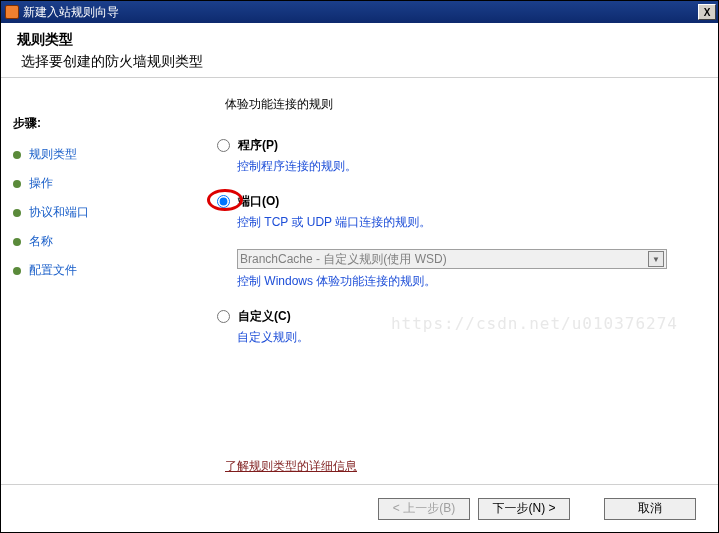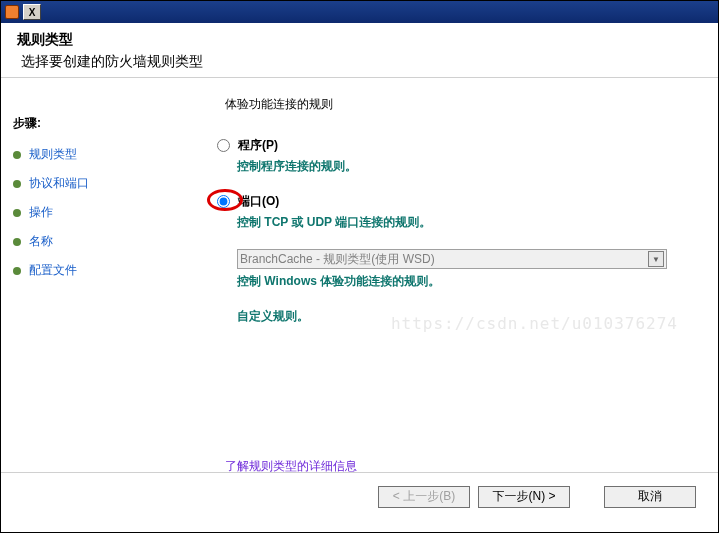--- a/index.html
+++ b/index.html
@@ -17,61 +17,62 @@
 .steps-label { font-weight: bold; margin-bottom: 14px; margin-top: 23px; }
 .step { display: flex; align-items: center; margin-bottom: 12px; font-size: 12px; }
 .step-dot { width: 8px; height: 8px; border-radius: 50%; background: #5a8a3a; margin-right: 8px; flex-shrink: 0; }
 .step-link { color: #1a5fc9; text-decoration: none; }
 .content { flex: 1; padding: 18px 36px 0 36px; position: relative; }
 .content-label { margin-bottom: 24px; }
 .radio-group { margin-left: -8px; }
 .radio-row { display: flex; align-items: flex-start; margin-bottom: 4px; position: relative; }
 .radio { margin: 2px 8px 0 0; }
 .radio-label { font-weight: bold; }
-.radio-desc { margin-left: 20px; margin-bottom: 18px; color: #0f766e; font-weight: bold; }
+.radio-desc { margin-left: 20px; margin-bottom: 18px; color: #1d4ed8; }
 .highlight-circle { position: absolute; width: 36px; height: 22px; border: 3px solid #d00; border-radius: 50%; left: -10px; top: -4px; pointer-events: none; }
 .dropdown { margin-left: 20px; width: 430px; height: 20px; background: #f0f0f0; border: 1px solid #a0a0a0; color: #808080; font-size: 12px; padding: 1px 2px; display: flex; align-items: center; justify-content: space-between; margin-bottom: 4px; }
 .dropdown-btn { width: 16px; height: 16px; background: #e8e8e8; border: 1px solid #808080; display: flex; align-items: center; justify-content: center; font-size: 8px; color: #606060; }
 .watermark { position: absolute; right: 40px; top: 236px; color: #e8e8e8; font-size: 16px; font-family: monospace; letter-spacing: 1px; }
-.learn-link { color: #6d28d9; position: absolute; bottom: 14px; left: 36px; cursor: pointer; }
-.footer { position: absolute; bottom: 12px; left: 0; right: 0; height: 48px; border-top: 1px solid #d0d0d0; display: flex; align-items: center; justify-content: flex-end; padding: 0 22px; gap: 8px; background: #fff; }
+.learn-link { color: #7f1d1d; text-decoration: underline; position: absolute; bottom: 14px; left: 36px; cursor: pointer; }
+.footer { position: absolute; bottom: 0; left: 0; right: 0; height: 48px; border-top: 1px solid #d0d0d0; display: flex; align-items: center; justify-content: flex-end; padding: 0 22px; gap: 8px; background: #fff; }
 .btn { min-width: 92px; height: 22px; background: #efefef; border: 1px solid #707070; font-size: 12px; cursor: default; display: flex; align-items: center; justify-content: center; padding: 0 8px; }
 .btn.disabled { color: #a0a0a0; }
 .btn-gap { width: 18px; }
 </style>
 </head>
 <body>
 
 <div class="window">
 
   <div class="titlebar">
     <div class="titlebar-icon"></div>
+    <div class="titlebar-title">新建入站规则向导</div>
     <div class="titlebar-close">X</div>
   </div>
 
   <div class="header">
     <div class="header-title">规则类型</div>
     <div class="header-sub">选择要创建的防火墙规则类型</div>
   </div>
 
   <div class="body">
 
     <div class="sidebar">
       <div class="steps-label">步骤:</div>
       <div class="step">
         <div class="step-dot"></div>
         <span class="step-link">规则类型</span>
       </div>
       <div class="step">
         <div class="step-dot"></div>
-        <span class="step-link">协议和端口</span>
+        <span class="step-link">操作</span>
       </div>
       <div class="step">
         <div class="step-dot"></div>
-        <span class="step-link">操作</span>
+        <span class="step-link">协议和端口</span>
       </div>
       <div class="step">
         <div class="step-dot"></div>
         <span class="step-link">名称</span>
       </div>
       <div class="step">
         <div class="step-dot"></div>
         <span class="step-link">配置文件</span>
       </div>
     </div>
@@ -88,25 +89,29 @@
         <div class="radio-desc">控制程序连接的规则。</div>
 
         <div class="radio-row">
           <div class="highlight-circle"></div>
           <input type="radio" name="rt" class="radio" checked="" style="">
           <span class="radio-label">端口(O)</span>
         </div>
         <div class="radio-desc">控制 TCP 或 UDP 端口连接的规则。</div>
 
         <div class="dropdown">
-          <span>BranchCache - 规则类型(使用 WSD)</span>
+          <span>BranchCache - 自定义规则(使用 WSD)</span>
           <span class="dropdown-btn">▼</span>
         </div>
         <div class="radio-desc">控制 Windows 体验功能连接的规则。</div>
 
+        <div class="radio-row">
+          <input type="radio" name="rt" class="radio" style="">
+          <span class="radio-label">自定义(C)</span>
+        </div>
         <div class="radio-desc">自定义规则。</div>
 
       </div>
 
       <div class="watermark">https://csdn.net/u010376274</div>
 
       <a class="learn-link">了解规则类型的详细信息</a>
     </div>
 
   </div>

